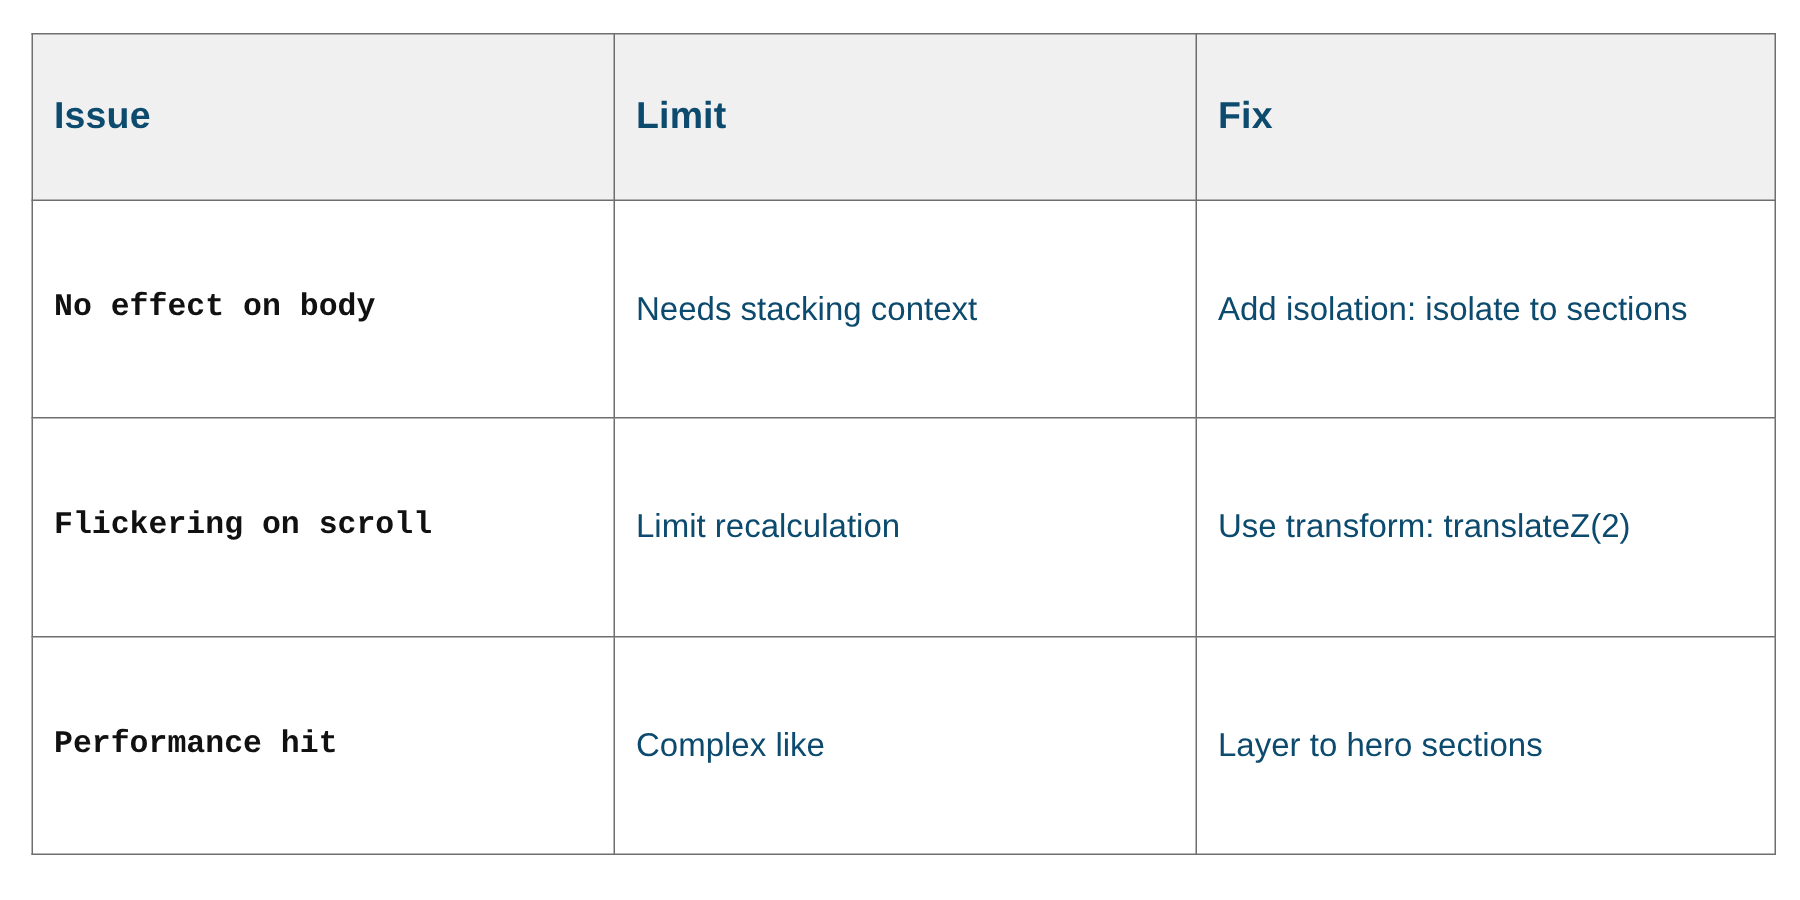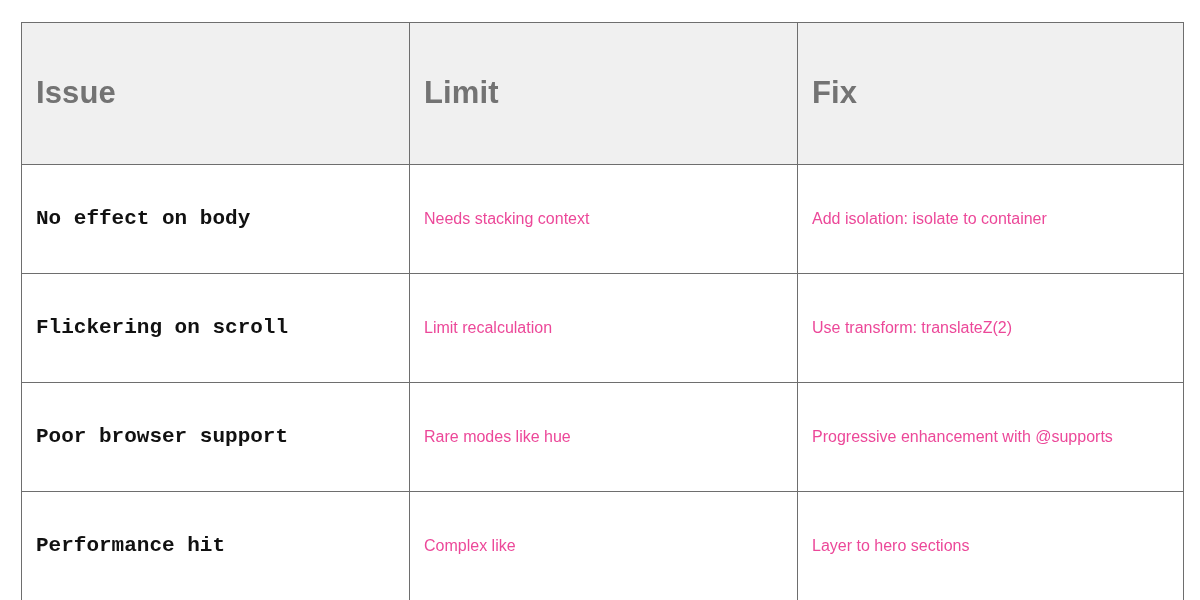--- a/index.html
+++ b/index.html
@@ -47,38 +47,38 @@
     border: 1.5px solid #6e6e6e;
     vertical-align: middle;
     text-align: left;
     padding: 10px 14px;
     box-sizing: border-box;
   }
 
   
   table.data-table thead th {
     background: #f0f0f0;
-    height: 142px;
-    font-size: 31px;
+    height: 111px;
+    font-size: 25px;
     font-weight: 700;
-    color: #737373;
+    color: #0c4a6e;
     letter-spacing: 0.1px;
     line-height: 1.25;
   }
 
   
   table.data-table tbody tr {
     height: 109px;
   }
 
   table.data-table tbody td {
     background: #ffffff;
-    font-size: 16px;
+    font-size: 22px;
     font-weight: 400;
-    color: #ec4899;
+    color: #0c4a6e;
     line-height: 1.55;
   }
 
   
   table.data-table tbody td.cell-issue {
     font-weight: 700;
     color: #111111;
     font-size: 21px;
     font-family: Liberation Mono, monospace;
   }
@@ -103,31 +103,26 @@
         <tr>
           <th>Issue</th>
           <th>Limit</th>
           <th>Fix</th>
         </tr>
       </thead>
       <tbody>
         <tr>
           <td class="cell-issue">No effect on body</td>
           <td class="cell-cause">Needs stacking context</td>
-          <td class="cell-fix">Add isolation: isolate to container</td>
+          <td class="cell-fix">Add isolation: isolate to sections</td>
         </tr>
         <tr>
           <td class="cell-issue">Flickering on scroll</td>
           <td class="cell-cause">Limit recalculation</td>
           <td class="cell-fix">Use transform: translateZ(2)</td>
-        </tr>
-        <tr>
-          <td class="cell-issue">Poor browser support</td>
-          <td class="cell-cause">Rare modes like hue</td>
-          <td class="cell-fix">Progressive enhancement with @supports</td>
         </tr>
         <tr>
           <td class="cell-issue">Performance hit</td>
           <td class="cell-cause">Complex like</td>
           <td class="cell-fix">Layer to hero sections</td>
         </tr>
       </tbody>
     </table>
   </div>
 </div>

